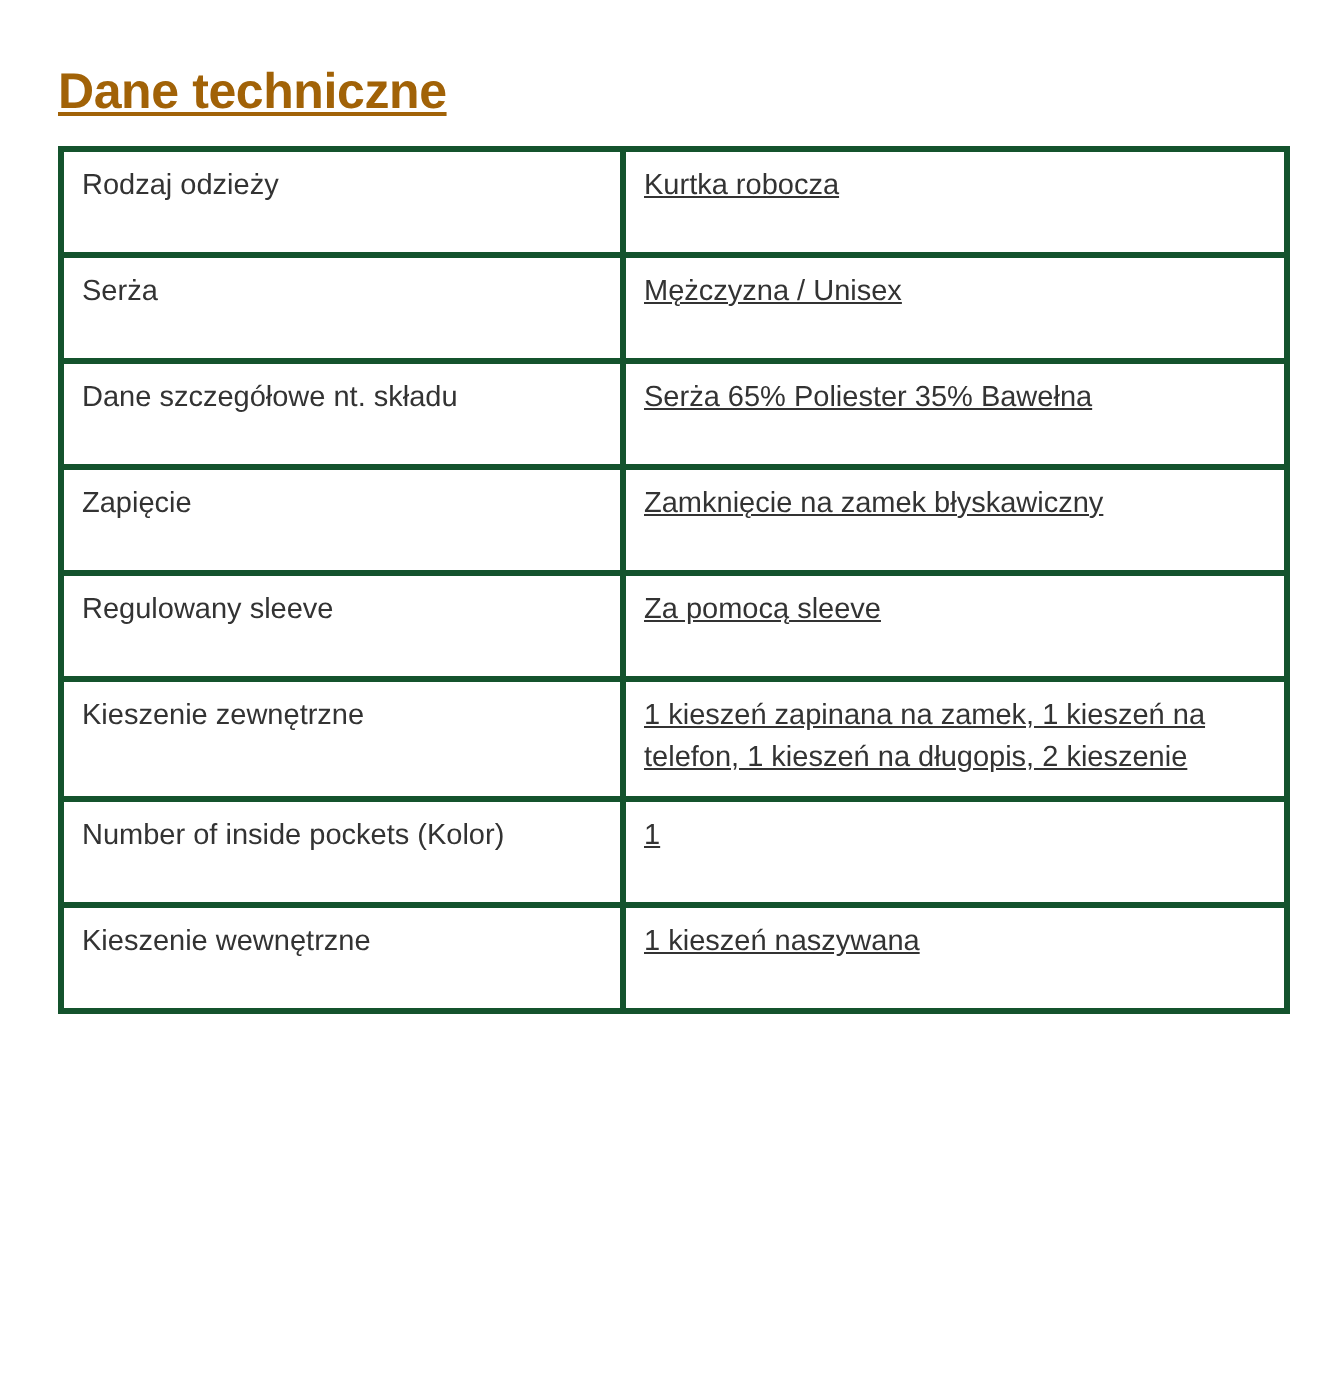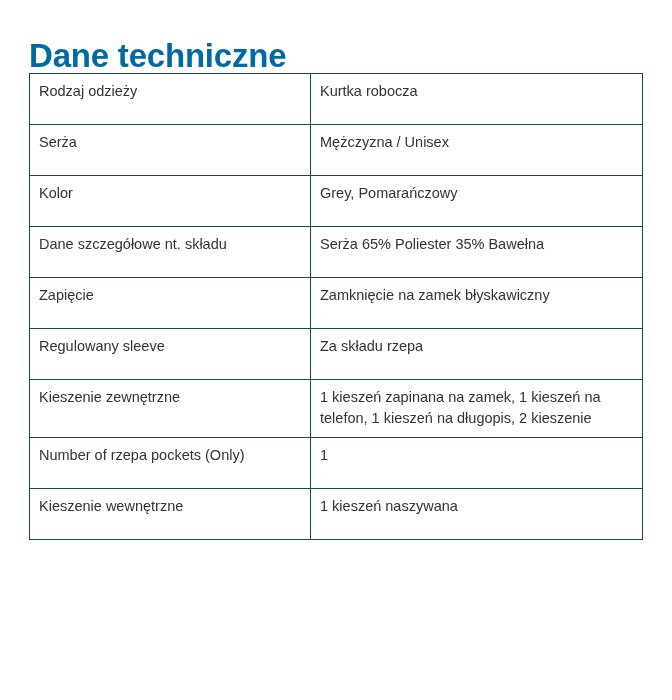--- a/index.html
+++ b/index.html
@@ -16,54 +16,56 @@
   .page {
     position: relative;
     width: 672px;
     height: 700px;
     box-sizing: border-box;
   }
   .page-title {
     position: absolute;
     left: 29px;
     top: 14px;
-    font-size: 33px;
+    font-size: 25px;
     font-weight: bold;
-    color: #0369a1;
+    color: #a16207;
     letter-spacing: -0.2px;
     line-height: 1.2;
+    text-decoration: underline;
   }
   .spec-table {
     position: absolute;
     left: 29px;
     top: 73px;
     width: 613px;
     border-collapse: collapse;
     table-layout: fixed;
     background: #ffffff;
   }
   .spec-table col.c-label { width: 281px; }
   .spec-table col.c-value { width: 332px; }
   .spec-table td {
-    border: 1px solid #14532d;
+    border: 3px solid #14532d;
     padding: 7px 9px 8px 9px;
     font-size: 14.5px;
     line-height: 1.45;
     color: #333333;
     vertical-align: top;
     word-wrap: break-word;
   }
   .spec-table tr.r-tall td {
     height: 35px;
   }
   .cell-label {
     white-space: normal;
   }
   .cell-value {
     white-space: normal;
+    text-decoration: underline;
   }
 </style>
 </head>
 <body>
 
 <div class="page">
 
   <h1 class="page-title">Dane techniczne</h1>
 
   <table class="spec-table">
@@ -74,41 +76,37 @@
     <tbody>
         <tr class="r-tall">
           <td class="cell-label">Rodzaj odzieży</td>
           <td class="cell-value">Kurtka robocza</td>
         </tr>
         <tr class="r-tall">
           <td class="cell-label">Serża</td>
           <td class="cell-value">Mężczyzna / Unisex</td>
         </tr>
         <tr class="r-tall">
-          <td class="cell-label">Kolor</td>
-          <td class="cell-value">Grey, Pomarańczowy</td>
-        </tr>
-        <tr class="r-tall">
           <td class="cell-label">Dane szczegółowe nt. składu</td>
           <td class="cell-value">Serża 65% Poliester 35% Bawełna</td>
         </tr>
         <tr class="r-tall">
           <td class="cell-label">Zapięcie</td>
           <td class="cell-value">Zamknięcie na zamek błyskawiczny</td>
         </tr>
         <tr class="r-tall">
           <td class="cell-label">Regulowany sleeve</td>
-          <td class="cell-value">Za składu rzepa</td>
+          <td class="cell-value">Za pomocą sleeve</td>
         </tr>
         <tr class="r-tall">
           <td class="cell-label">Kieszenie zewnętrzne</td>
           <td class="cell-value">1 kieszeń zapinana na zamek, 1 kieszeń na telefon, 1 kieszeń na długopis, 2 kieszenie</td>
         </tr>
         <tr class="r-tall">
-          <td class="cell-label">Number of rzepa pockets (Only)</td>
+          <td class="cell-label">Number of inside pockets (Kolor)</td>
           <td class="cell-value">1</td>
         </tr>
         <tr class="r-tall">
           <td class="cell-label">Kieszenie wewnętrzne</td>
           <td class="cell-value">1 kieszeń naszywana</td>
         </tr>
       </tbody>
   </table>
 
 </div>

